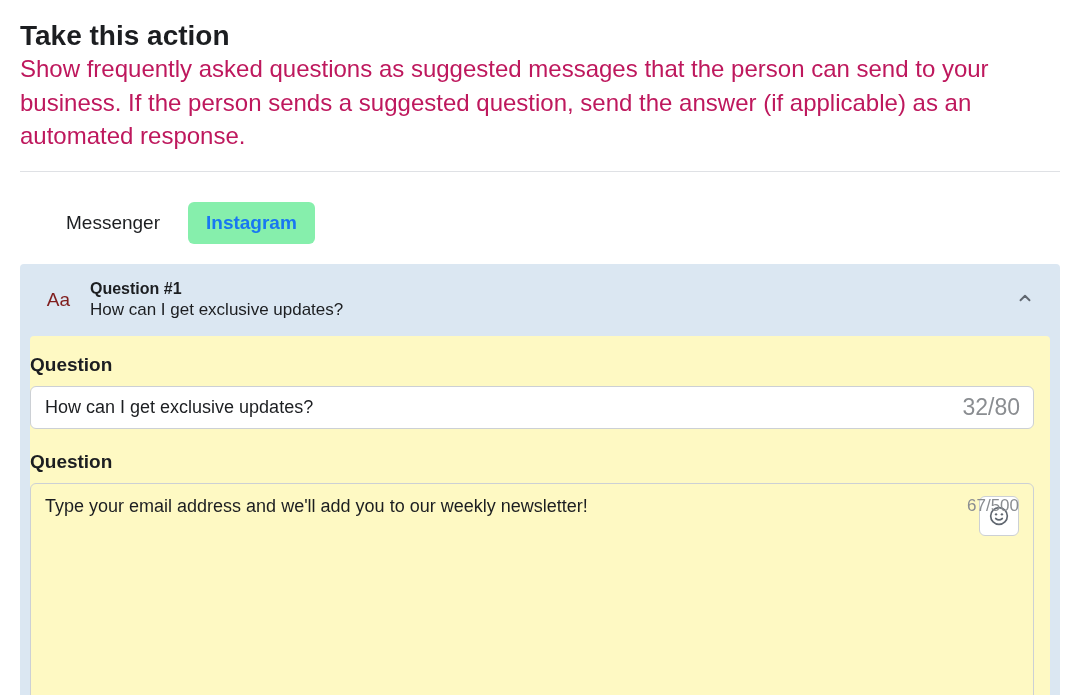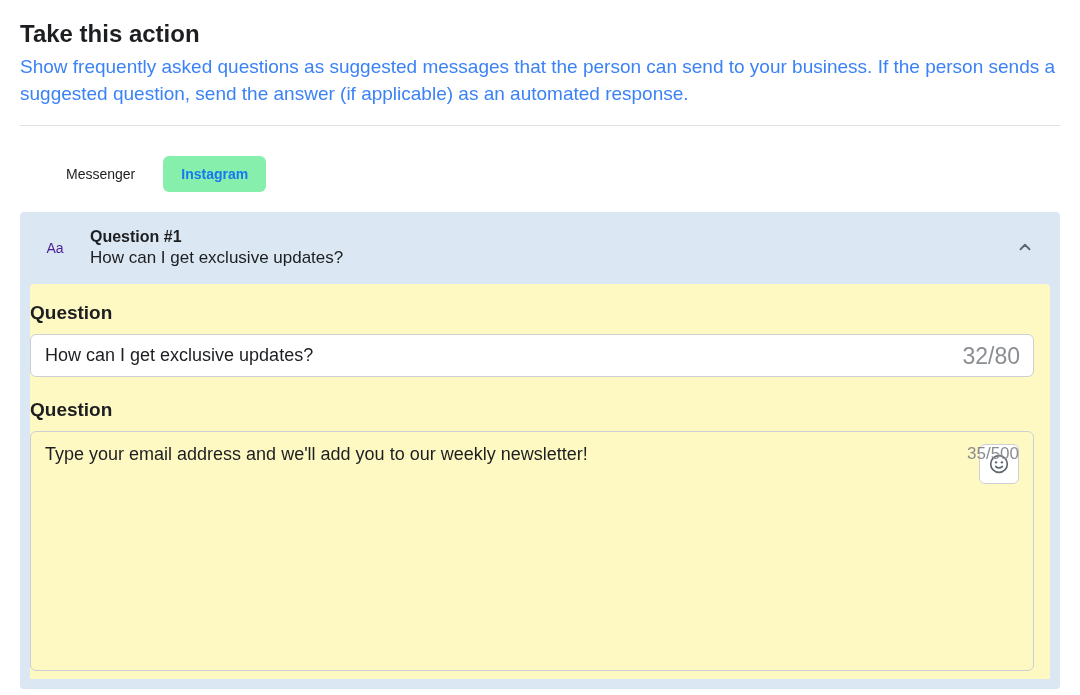--- a/index.html
+++ b/index.html
@@ -10,45 +10,44 @@
     body {
       font-family: -apple-system, BlinkMacSystemFont, "Segoe UI", Helvetica, Arial, sans-serif;
       width: 1080px;
       background: #fff;
       color: #1c1e21;
     }
     .container {
       padding: 20px;
     }
     .page-title {
+      font-size: 28px;
+      font-weight: 700;
+      color: #1c1e21;
+    }
+    .page-description {
       font-size: 24px;
-      font-weight: 700;
-      color: #1c1e21;
-      margin-bottom: 6px;
-    }
-    .page-description {
-      font-size: 19px;
       line-height: 1.4;
-      color: #3b82f6;
+      color: #be185d;
       margin-bottom: 18px;
     }
     .divider {
       border: none;
       border-top: 1px solid #dfe1e5;
       margin-bottom: 30px;
     }
     .tabs {
       display: flex;
       gap: 10px;
       padding-left: 28px;
       margin-bottom: 20px;
     }
     .tab {
       padding: 10px 18px;
-      font-size: 14px;
+      font-size: 19px;
       font-weight: 500;
       color: #1c1e21;
       cursor: pointer;
       border-radius: 6px;
     }
     .tab.active {
       background: #86efac;
       color: #1877f2;
       font-weight: 600;
     }
@@ -58,25 +57,25 @@
       padding-bottom: 10px;
     }
     .panel-header {
       display: flex;
       align-items: center;
       padding: 16px 20px 16px 20px;
       gap: 20px;
       position: relative;
     }
     .aa-icon {
-      font-size: 14px;
+      font-size: 19px;
       font-weight: 500;
-      color: #4c1d95;
+      color: #7f1d1d;
       width: 30px;
-      text-align: center;
+      text-align: right;
     }
     .panel-header-text {
       flex: 1;
     }
     .question-num {
       font-size: 16px;
       font-weight: 700;
       color: #1c1e21;
       margin-bottom: 2px;
     }
@@ -203,21 +202,21 @@
     <div class="panel-body">
       <div class="field-label">Question</div>
       <div class="input-wrap">
         <input type="text" class="text-input" value="How can I get exclusive updates?" style="">
         <span class="char-count">32/80</span>
       </div>
 
       <div class="field-label">Question</div>
       <div class="textarea-wrap">
         <div class="textarea-content" contenteditable="true" style="">Type your email address and we'll add you to our weekly newsletter!</div>
-        <span class="textarea-count">35/500</span>
+        <span class="textarea-count">67/500</span>
         <button class="emoji-btn">
           <svg viewBox="0 0 24 24" fill="currentColor">
             <circle cx="12" cy="12" r="10" fill="none" stroke="currentColor" stroke-width="2"></circle>
             <circle cx="8.5" cy="10" r="1.4"></circle>
             <circle cx="15.5" cy="10" r="1.4"></circle>
             <path d="M8 15 q4 3.5 8 0" fill="none" stroke="currentColor" stroke-width="2" stroke-linecap="round"></path>
           </svg>
         </button>
       </div>
     </div>

